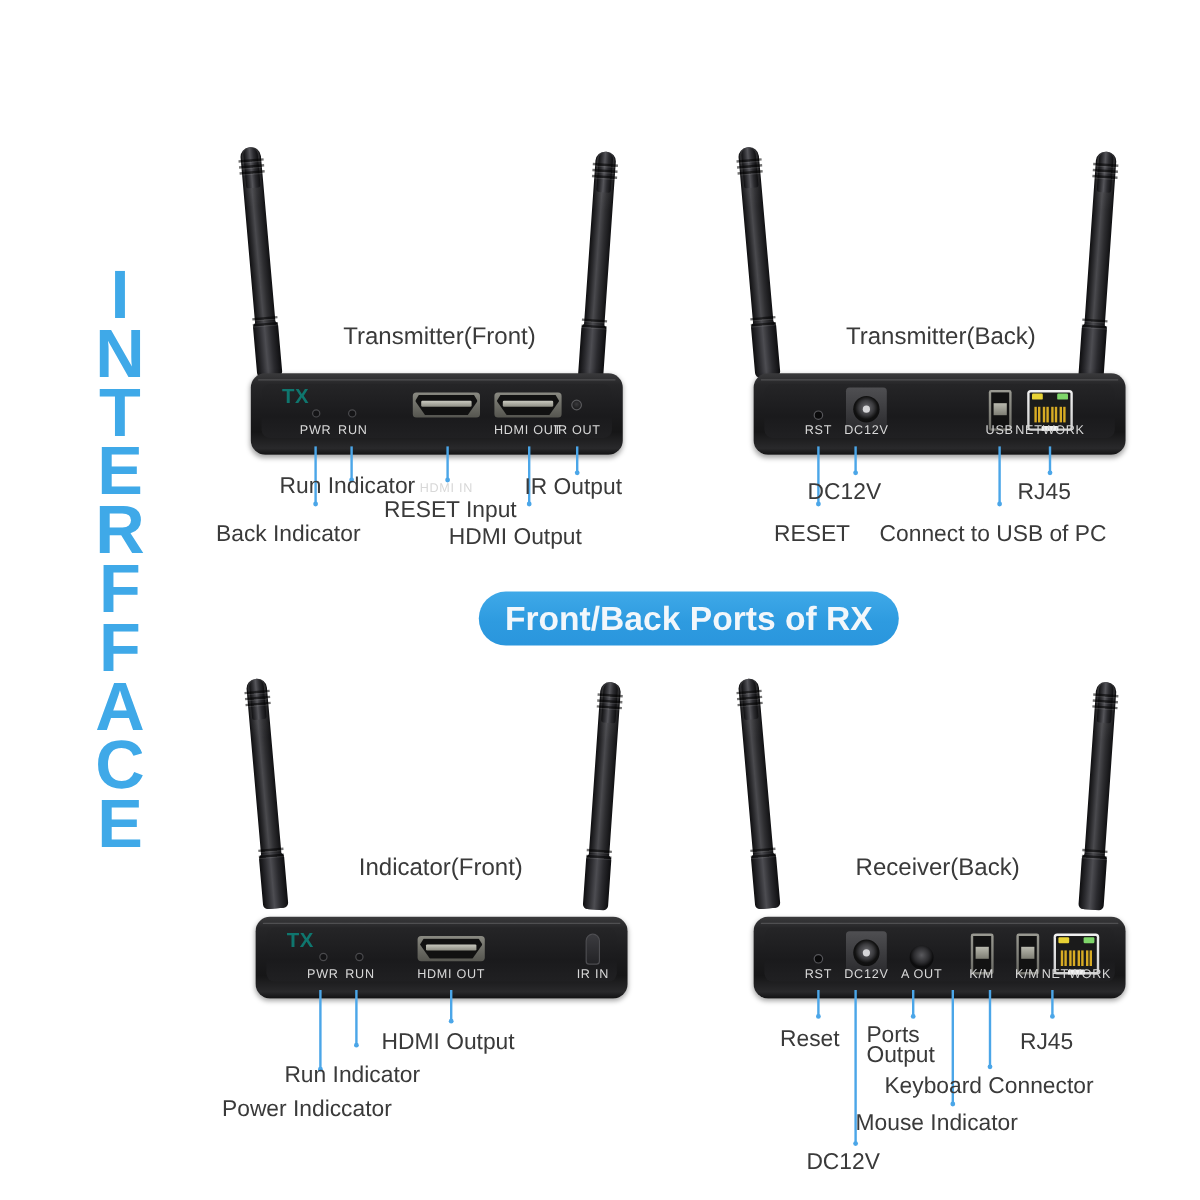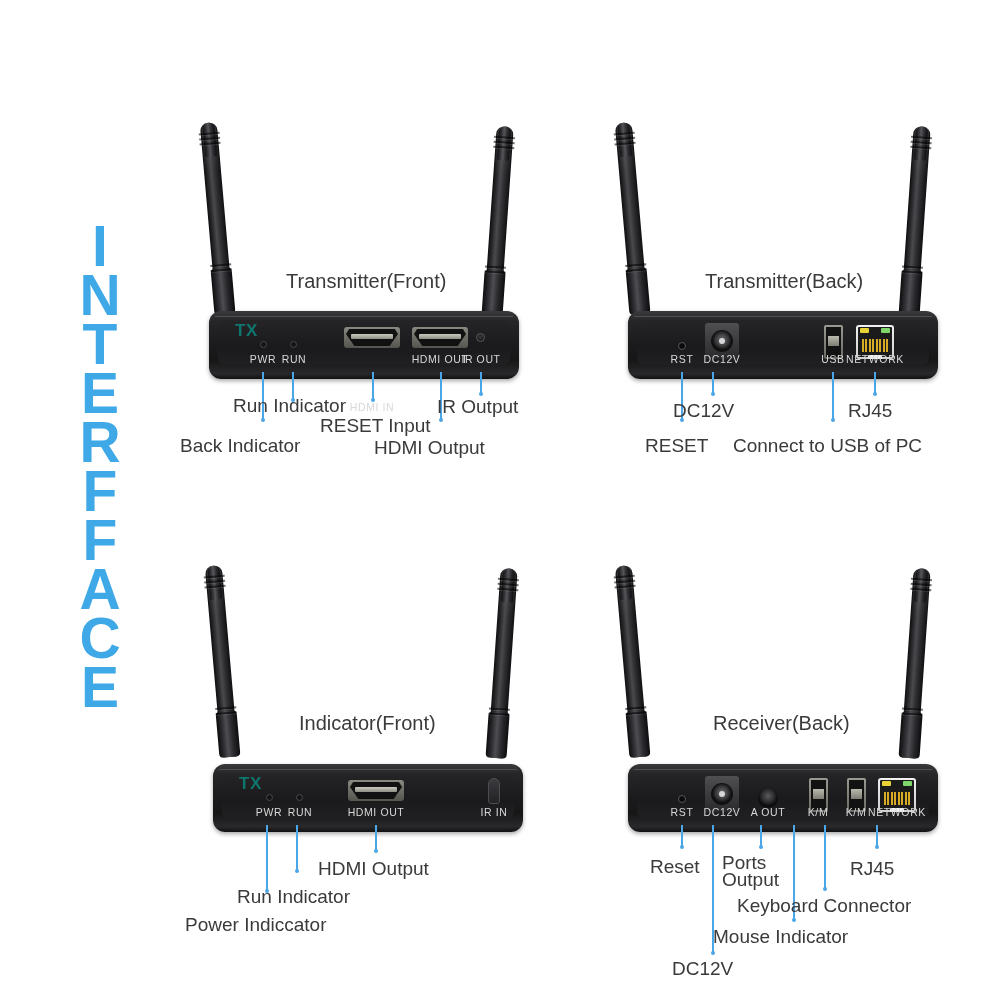--- a/index.html
+++ b/index.html
@@ -205,20 +205,21 @@
     <span>T</span>
     <span>E</span>
     <span>R</span>
     <span>F</span>
     <span>F</span>
     <span>A</span>
     <span>C</span>
     <span>E</span>
   </div>
 
+  <div class="pill" id="pill-rx">Front/Back Ports of RX</div>
 
   <div class="dev-title" style="left:286px;top:270px;">Transmitter(Front)</div>
 
   <div class="ant" style="left:211px;top:122px;width:28px;height:192px;transform:rotate(-5deg);">
     <div class="rod"></div>
     <div class="tip"></div>
     <div class="base"></div>
     <div class="ribs" style="top:10px;">
         <i></i>
         <i></i>

